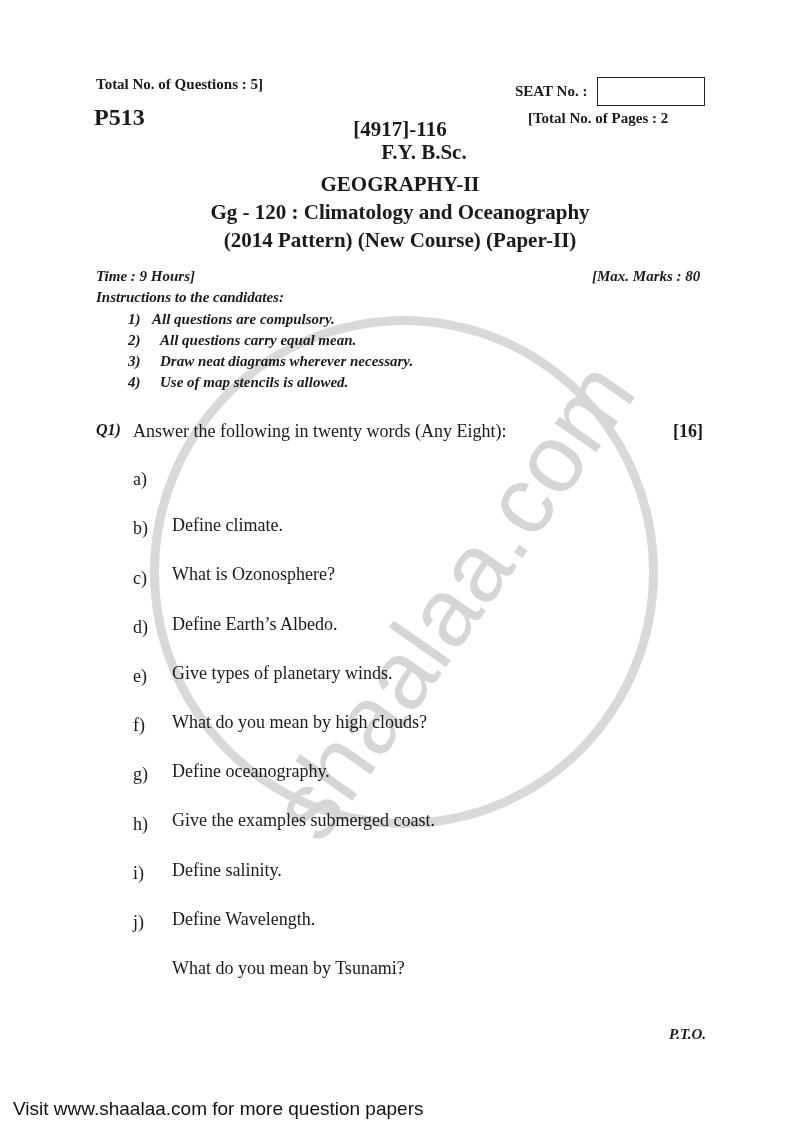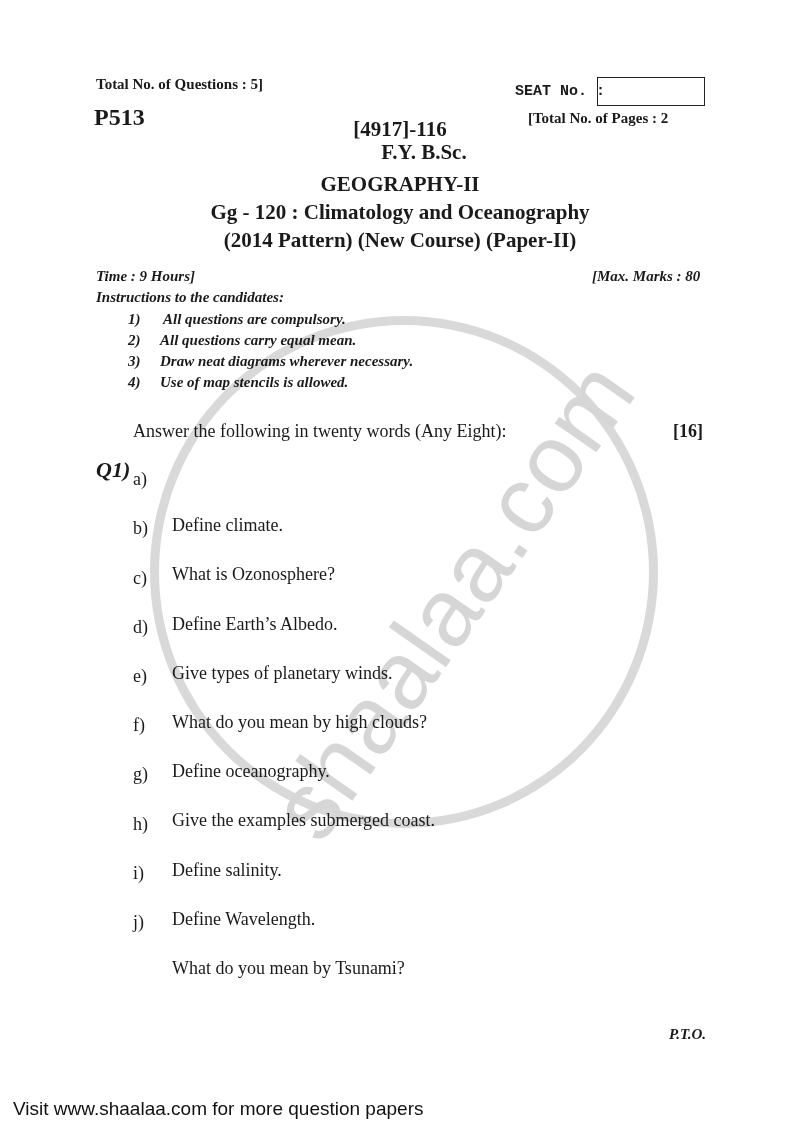--- a/index.html
+++ b/index.html
@@ -39,46 +39,46 @@
 <body>
 
 <div class="watermark-circle"></div>
 <div class="watermark-text">shaalaa.com</div>
 
 <div class="content">
 
   <div class="abs hdr-small" style="left:96px; top:76px;">Total No. of Questions : 5]</div>
   <div class="abs bold" style="left:94px; top:104px; font-size:24px;">P513</div>
 
-  <div class="abs hdr-small" style="left:515px; top:83px;font-family:Liberation Mono, monospace;">SEAT No. :</div>
+  <div class="abs hdr-small" style="left:515px; top:83px;">SEAT No. :</div>
   <div class="seat-box"></div>
   <div class="abs hdr-small" style="left:528px; top:110px;">[Total No. of Pages : 2</div>
 
   <div class="abs center" style="top:117px;">[4917]-116</div>
   <div class="abs center" style="top:140px;margin-left:24px;">F.Y. B.Sc.</div>
   <div class="abs center" style="top:172px;">GEOGRAPHY-II</div>
   <div class="abs center" style="top:200px;">Gg - 120 : Climatology and Oceanography</div>
   <div class="abs center" style="top:228px;">(2014 Pattern) (New Course) (Paper-II)</div>
 
   <div class="abs instr" style="left:96px; top:268px;">Time : 9 Hours]</div>
   <div class="abs instr" style="left:592px; top:268px;">[Max. Marks : 80</div>
   <div class="abs instr" style="left:96px; top:289px;">Instructions to the candidates:</div>
 
   <div>
     <div class="abs instr" style="left:128px; top:311px;">1)</div>
-    <div class="abs instr" style="left:163px; top:311px;">All questions are compulsory.</div>
+    <div class="abs instr" style="left:152px; top:311px;">All questions are compulsory.</div>
     <div class="abs instr" style="left:128px; top:332px;">2)</div>
     <div class="abs instr" style="left:160px; top:332px;">All questions carry equal mean.</div>
     <div class="abs instr" style="left:128px; top:353px;">3)</div>
     <div class="abs instr" style="left:160px; top:353px;">Draw neat diagrams wherever necessary.</div>
     <div class="abs instr" style="left:128px; top:374px;">4)</div>
     <div class="abs instr" style="left:160px; top:374px;">Use of map stencils is allowed.</div>
   </div>
 
-  <div class="abs bold ital" style="left:96px; top:421px; font-size:22px;margin-top:36px;">Q1)</div>
+  <div class="abs bold ital" style="left:96px; top:421px; font-size:16px;">Q1)</div>
   <div class="abs" style="left:133px; top:421px; font-size:18px;">Answer the following in twenty words (Any Eight):</div>
   <div class="abs bold" style="left:673px; top:421px; font-size:18px;">[16]</div>
 
   <div>
     <div class="abs q-item" style="left:0; top:469px;">
       <span class="lbl">a)</span>
       <span class="txt">Define climate.</span>
     </div>
     <div class="abs q-item" style="left:0; top:518px;">
       <span class="lbl">b)</span>

